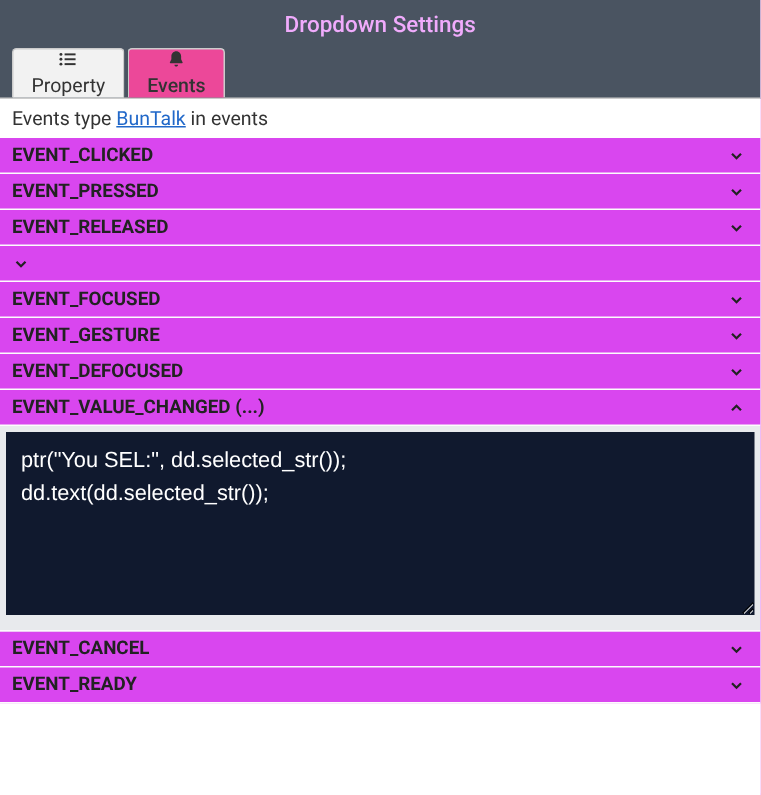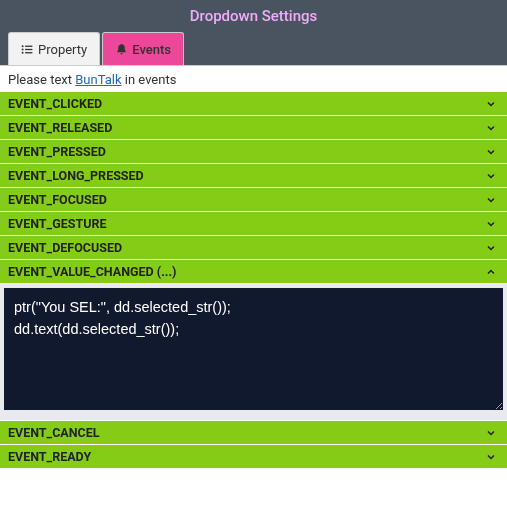--- a/index.html
+++ b/index.html
@@ -1,24 +1,24 @@
 <!DOCTYPE html>
 <html><head>
 <meta charset="utf-8">
 <style>
   * { box-sizing: border-box; margin: 0; padding: 0; }
   html, body { width: 507px; height: 530px; font-family: -apple-system, BlinkMacSystemFont, "Segoe UI", Roboto, sans-serif; background: #fff; overflow: hidden; }
   .titlebar { background: #4a5461; color: #f0abfc; height: 32px; display: flex; align-items: center; justify-content: center; font-size: 15px; font-weight: 500; }
   .tabs { background: #4a5461; display: flex; height: 34px; padding-left: 8px; border-bottom: 1px solid #ccc; }
-  .tab { display: flex; align-items: center; gap: 4px; padding: 0 12px; font-size: 13px; color: #333; background: #f2f2f2; border: 1px solid #ccc; border-bottom: none; border-radius: 3px 3px 0 0; margin-right: 2px; cursor: pointer; }
+  .tab { display: flex; align-items: center; gap: 4px; padding: 0 12px; font-size: 13px; color: #333; background: #f2f2f2; border: 1px solid #ccc; border-bottom: none; border-radius: 3px 3px 0 0; margin-right: 2px; cursor: pointer; flex-direction: column; }
   .tab.active { background: #ec4899; font-weight: 500; }
   .tab svg { width: 13px; height: 13px; }
   .hint { padding: 6px 8px 5px; font-size: 13px; color: #333; background: #fff; }
   .hint a { color: #2168c9; text-decoration: underline; }
-  .events { background: #84cc16; }
+  .events { background: #d946ef; }
   .event-row { display: flex; align-items: center; justify-content: space-between; padding: 4px 10px 4px 8px; font-size: 12.5px; font-weight: 700; color: #222; border-bottom: 1px solid #fcfcfc; cursor: pointer; min-height: 24px; }
   .chevron { width: 12px; height: 12px; flex-shrink: 0; }
   .code-area-wrap { background: #e8eaed; padding: 4px 4px 6px; border-bottom: 1px solid #fcfcfc; }
   .code-area { width: 100%; height: 122px; background: #10192e; color: #fff; border: none; padding: 8px 10px; font-family: -apple-system, BlinkMacSystemFont, "Segoe UI", sans-serif; font-size: 14.5px; line-height: 1.55; resize: both; outline: none; }
   .remainder { background: #fff; height: 60px; }
 </style>
 </head>
 <body>
 
 <div class="titlebar">
@@ -39,44 +39,43 @@
   </div>
   <div class="tab active">
     <svg viewBox="0 0 16 16" fill="currentColor">
         <path d="M8 1.5c-2.2 0-4 1.8-4 4v2.5L2.8 10.5c-.2.3 0 .8.4.8h9.6c.4 0 .6-.5.4-.8L12 8V5.5c0-2.2-1.8-4-4-4zM6.5 12.5c0 .8.7 1.5 1.5 1.5s1.5-.7 1.5-1.5h-3z"></path>
       </svg>
     <span>Events</span>
   </div>
 </div>
 
 <div class="hint">
-  <span>Please text </span><a href="#">BunTalk</a><span> in events</span>
+  <span>Events type </span><a href="#">BunTalk</a><span> in events</span>
 </div>
 
 <div class="events" id="events-panel">
     <div class="event-row">
       <span>EVENT_CLICKED</span>
+      <svg class="chevron" viewBox="0 0 16 16" fill="none" stroke="currentColor" stroke-width="2">
+        <path d="M4 6l4 4 4-4"></path>
+      </svg>
+    </div>
+    <div class="event-row">
+      <span>EVENT_PRESSED</span>
       <svg class="chevron" viewBox="0 0 16 16" fill="none" stroke="currentColor" stroke-width="2">
         <path d="M4 6l4 4 4-4"></path>
       </svg>
     </div>
     <div class="event-row">
       <span>EVENT_RELEASED</span>
       <svg class="chevron" viewBox="0 0 16 16" fill="none" stroke="currentColor" stroke-width="2">
         <path d="M4 6l4 4 4-4"></path>
       </svg>
     </div>
     <div class="event-row">
-      <span>EVENT_PRESSED</span>
-      <svg class="chevron" viewBox="0 0 16 16" fill="none" stroke="currentColor" stroke-width="2">
-        <path d="M4 6l4 4 4-4"></path>
-      </svg>
-    </div>
-    <div class="event-row">
-      <span>EVENT_LONG_PRESSED</span>
       <svg class="chevron" viewBox="0 0 16 16" fill="none" stroke="currentColor" stroke-width="2">
         <path d="M4 6l4 4 4-4"></path>
       </svg>
     </div>
     <div class="event-row">
       <span>EVENT_FOCUSED</span>
       <svg class="chevron" viewBox="0 0 16 16" fill="none" stroke="currentColor" stroke-width="2">
         <path d="M4 6l4 4 4-4"></path>
       </svg>
     </div>

